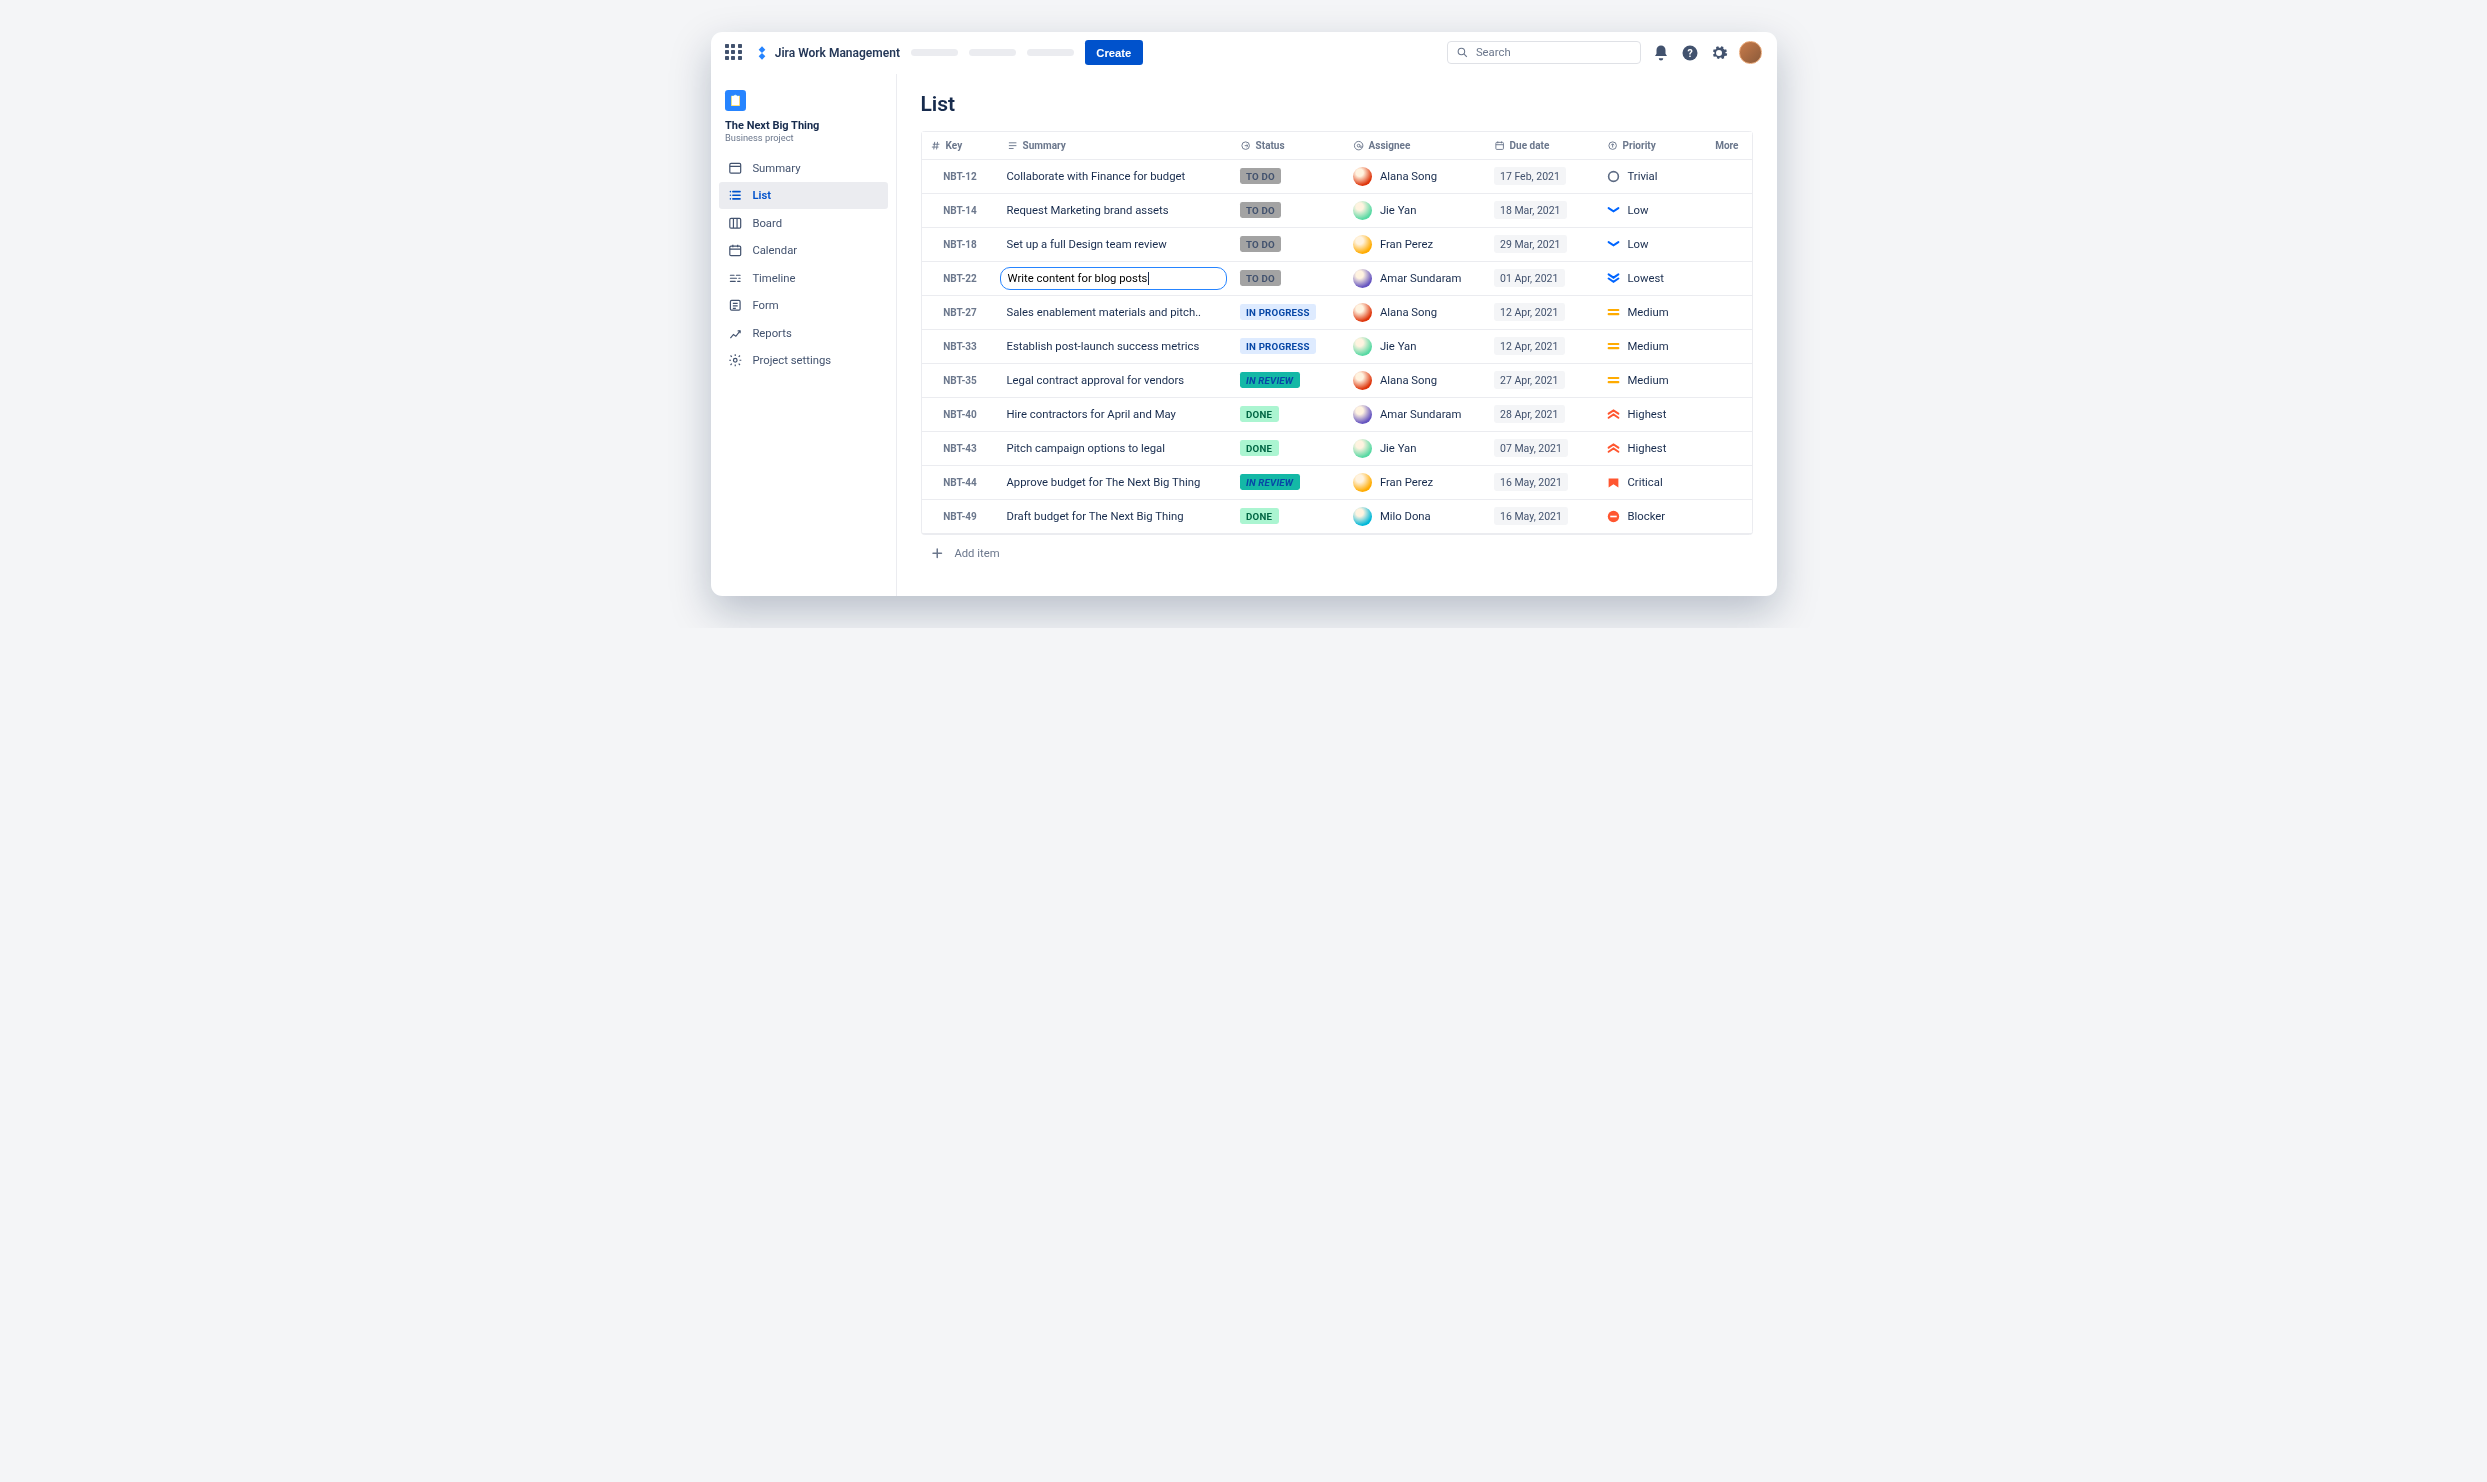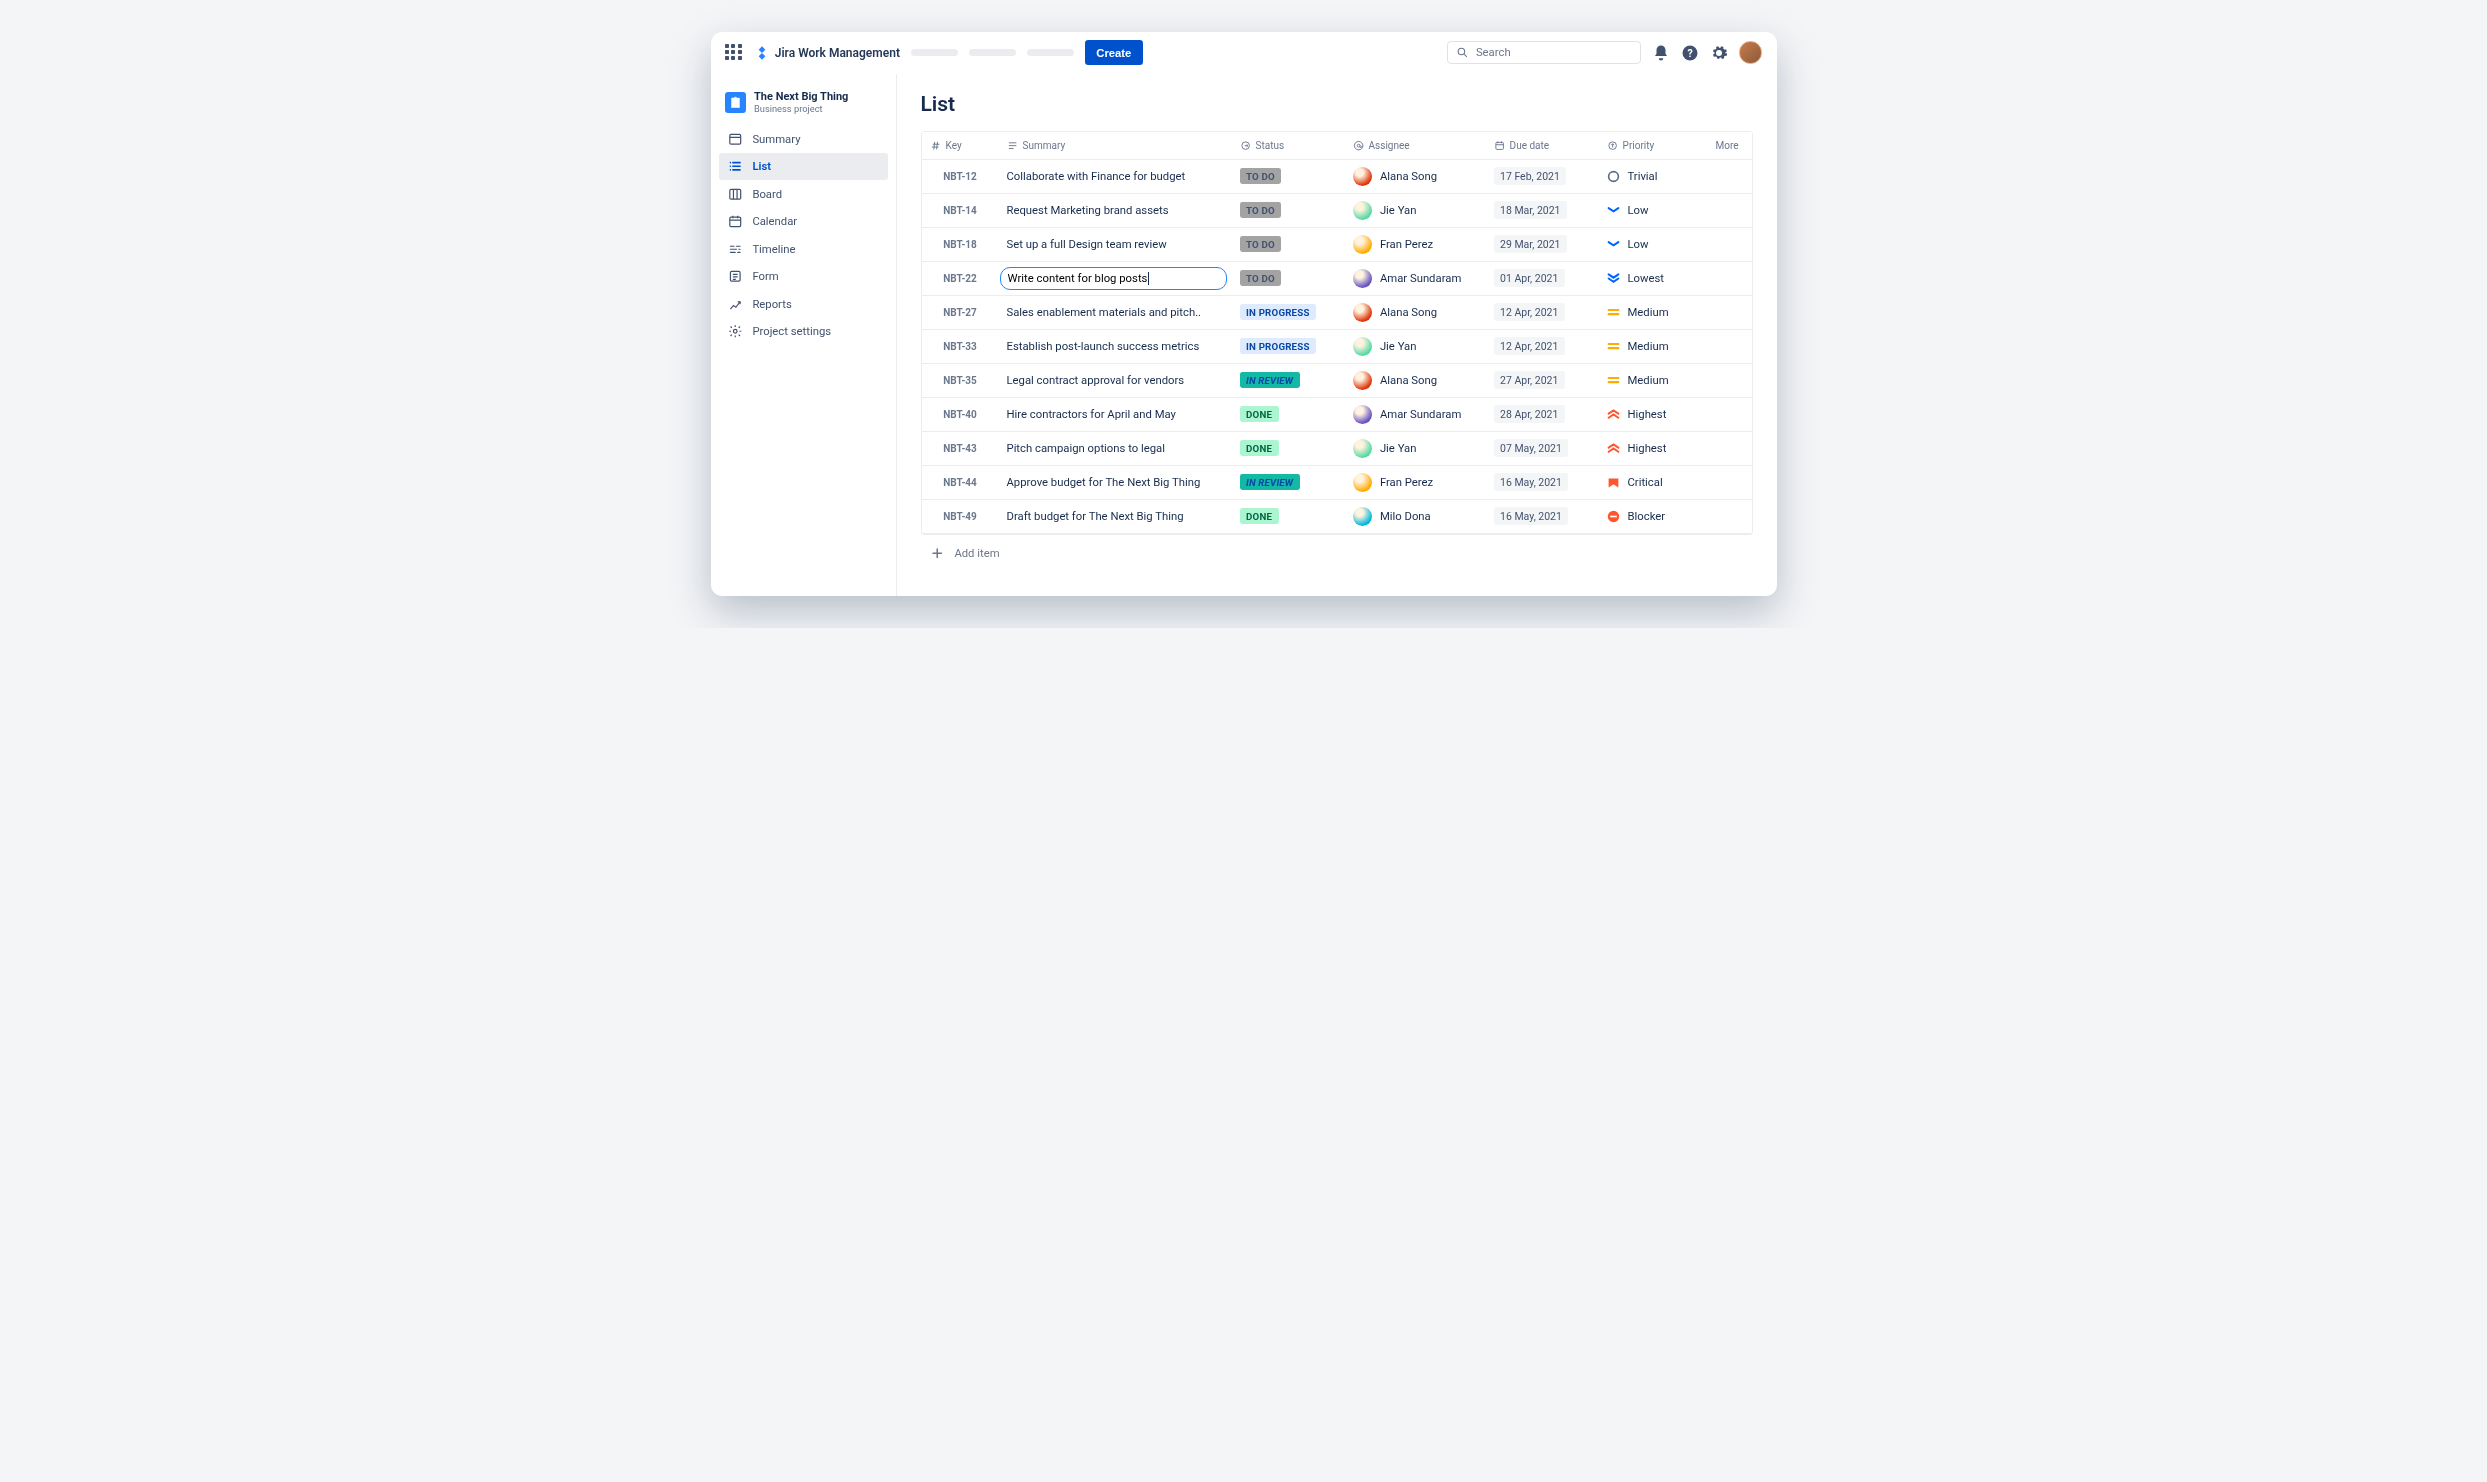--- a/index.html
+++ b/index.html
@@ -26,34 +26,34 @@
 .logo { display:flex; align-items:center; gap:4.8px; color:#253858; font-weight:600; font-size:12px; }
 .logo svg { width:16px; height:16px; }
 .ghostline { width:47px; height:6.5px; border-radius:4px; background:#ebecf0; }
 .create-btn { background:#0052cc; color:#fff; border:none; border-radius:3.2px; padding:6.5px 11.3px; font-weight:600; font-size:11.3px; cursor:pointer; }
 .spacer { flex:1; }
 .search { display:flex; align-items:center; gap:6.5px; border:1.6px solid #dfe1e6; border-radius:4px; padding:4px 8px; width:194px; color:#6b778c; font-size:11.3px;}
 .topicon { width:18px; height:18px; color:#42526e; cursor:pointer; display:flex; align-items:center; justify-content:center; }
 .avatar { width:22.6px; height:22.6px; border-radius:50%; background:linear-gradient(135deg,#c97b4a,#8a5a3a); display:flex; align-items:center; justify-content:center; color:#fff; font-size:9px; font-weight:600; border:1.6px solid #e6a574;}
 .body { display:flex; }
 .sidebar { width:186px; border-right:0.8px solid #ebecf0; padding:13px 8px; }
-.proj { display:flex; gap:8px; align-items:center; padding:3.2px 6.5px 11.3px; }
+.proj { display:flex; gap:8px; padding:3.2px 6.5px 11.3px;flex-direction:column; }
 .proj-icon { width:21px; height:21px; border-radius:3.2px; background:#2684ff; display:flex; align-items:center; justify-content:center; }
 .proj-icon::after{content:"📋"; font-size:10.5px; filter:brightness(2);}
 .proj-name { font-size:11px; font-weight:700; color:#172b4d;}
 .proj-sub { font-size:9.3px; color:#6b778c; }
 .nav-item { display:flex; align-items:center; gap:9.7px; padding:6.5px 9.7px; border-radius:3.2px; font-size:11.3px; color:#42526e; cursor:pointer;}
 .nav-item.active { background:#ebecf0; color:#0052cc; font-weight:600;}
 .nav-item svg { width:14.5px; height:14.5px; }
 .main { flex:1; padding:18px 24px 24px; }
 .page-title { font-size:21px; font-weight:600; color:#172b4d; margin-bottom:14.5px;}
 .table { border:0.8px solid #ebecf0; border-radius:3.2px; }
 .thead, .trow { display:grid; grid-template-columns: 77px 1fr 113px 141px 113px 105px 48px; align-items:center; border-bottom:0.8px solid #ebecf0;}
 .thead { background:#fff; }
-.th { display:flex; align-items:center; gap:4.8px; padding:8px 8px; font-size:10px; color:#6b778c; font-weight:400;}
+.th { display:flex; align-items:center; gap:4.8px; padding:8px 8px; font-size:10px; color:#6b778c; font-weight:700;}
 .th svg { width:11.3px; height:11.3px; }
 .trow { min-height:34px;}
 .cell { padding:5.7px 8px; font-size:11.3px; color:#172b4d;}
 .keycell { color:#6b778c; font-size:10px; font-weight:700;text-align:center;}
 .summary-edit { border:1.6px solid #2684ff; border-radius:10px; padding:4px 6.5px; margin:1.6px 4.8px 1.6px 1.6px; font-size:11.3px;}
 .status-pill { display:inline-block; padding:2.4px 6.5px; border-radius:2.4px; font-size:9.7px; font-weight:700; letter-spacing:0.2px;}
 .st-todo { background:#a3a3a3; color:#42526e;}
 .st-prog { background:#deebff; color:#0747a6;}
 .st-review { background:#14b8a6; color:#0747a6;font-style:italic;}
 .st-done { background:#abf5d1; color:#006644;}

